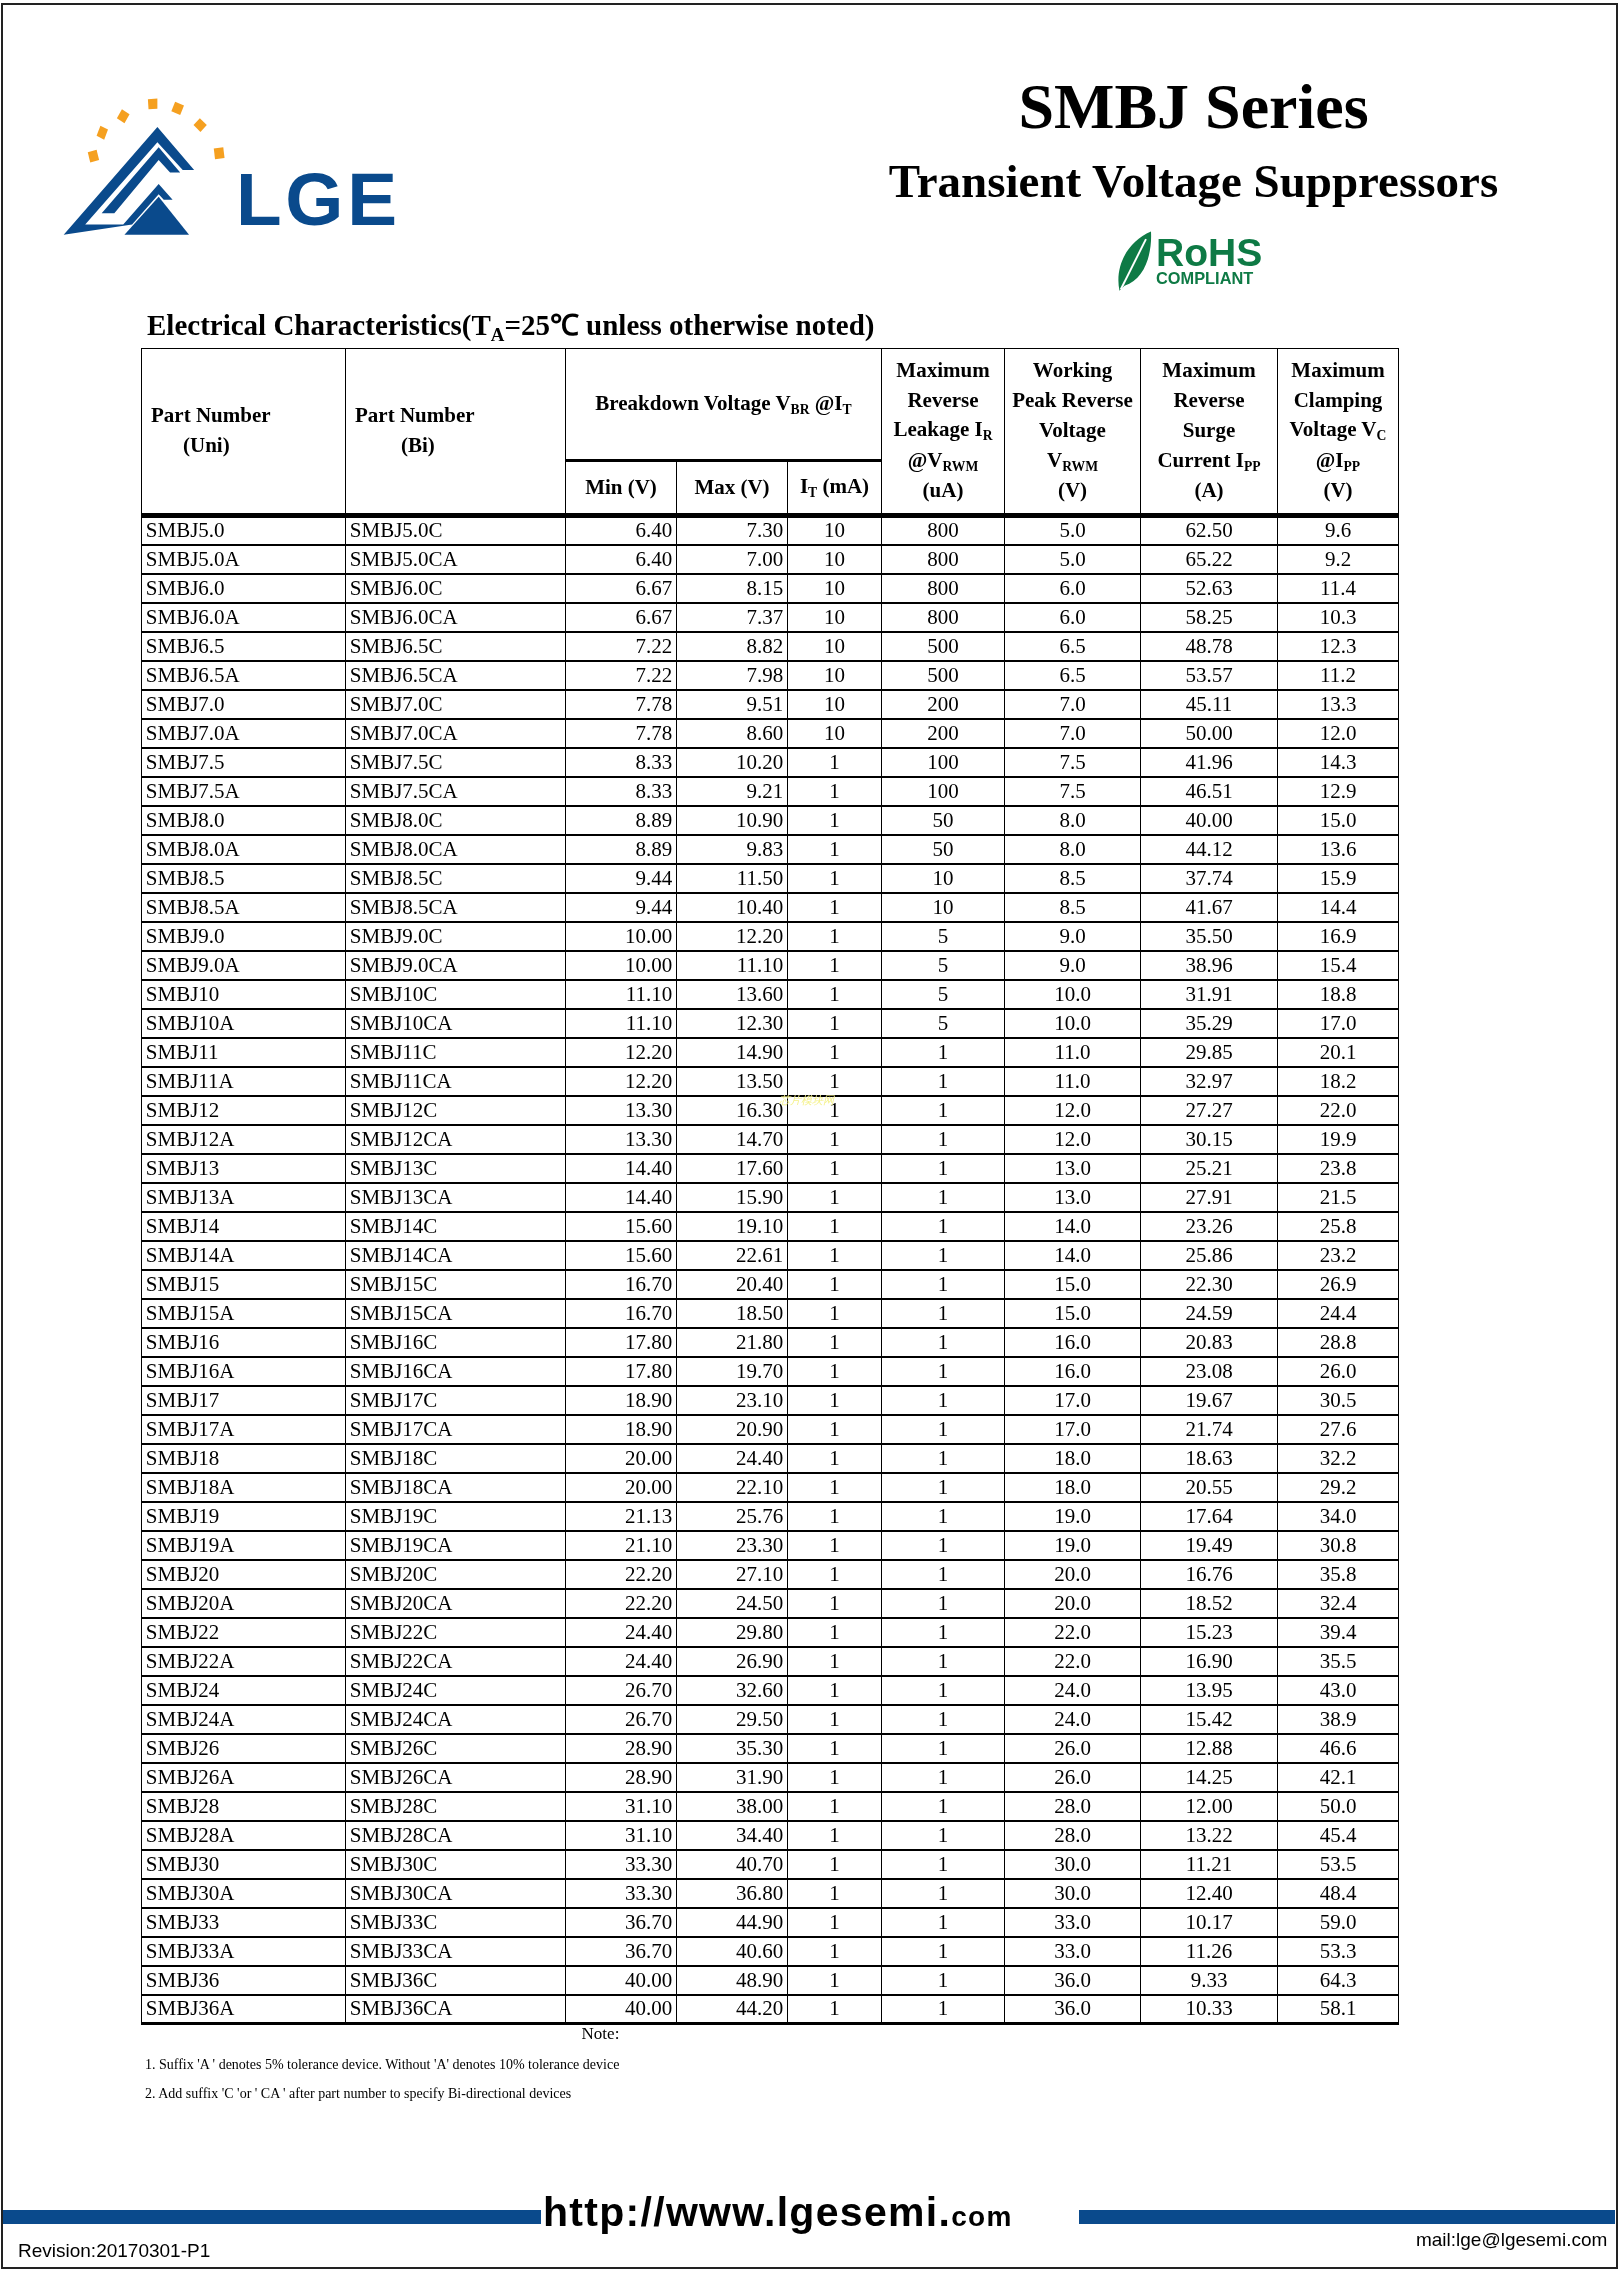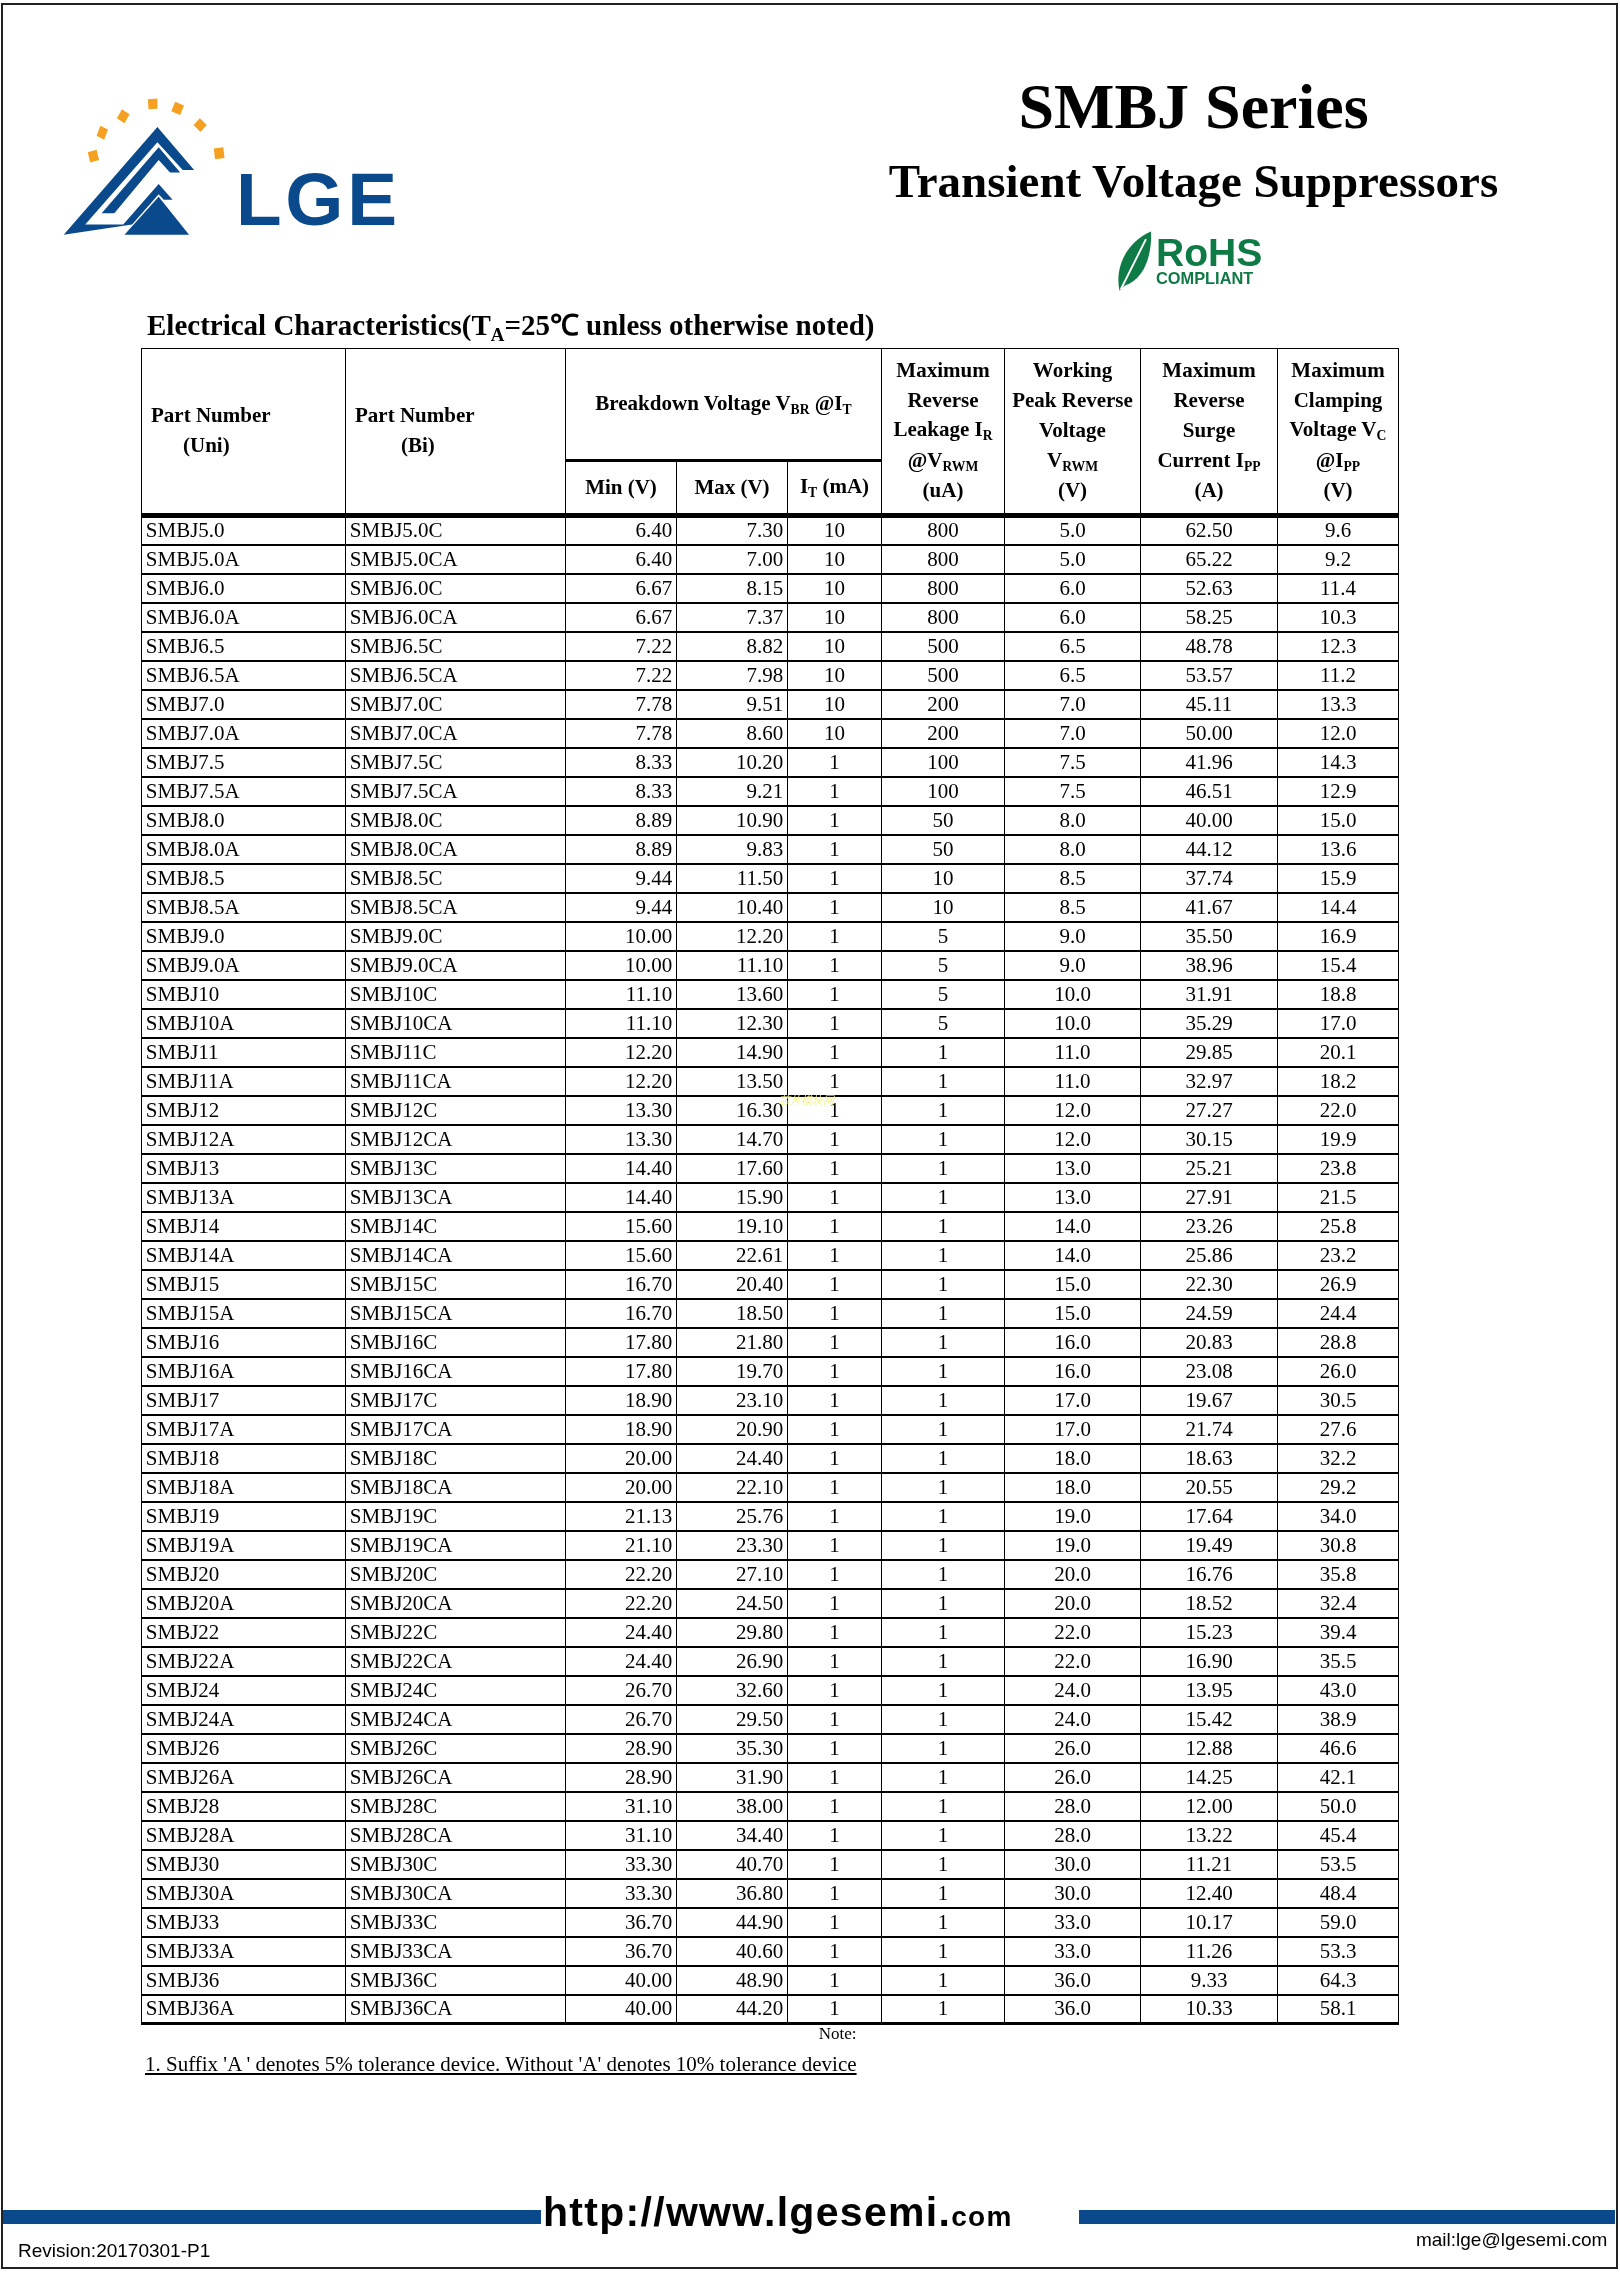--- a/index.html
+++ b/index.html
@@ -21,21 +21,21 @@
   table.spec thead tr.h2 th { border-top: 3.8px solid #000; }
   table.spec tbody tr { height: 29px; }
   table.spec tbody tr td { border-top: 2.5px solid #000; }
   table.spec tbody tr:first-child td { border-top: 5.1px solid #000; }
   table.spec tbody tr:last-child td { border-bottom: 3.8px solid #000; }
   td.l { text-align: left; padding-left: 2.5px; }
   td.r { text-align: right; padding-right: 10.2px; }
   td.c { text-align: center; }
   .notes { position: absolute; left: 145px; top: 2024px; }
   .note-head { font-size: 17px; font-weight: normal; margin-bottom: 6.3px; text-align: right; }
-  .note-line { font-size: 21px; line-height: 29px; text-decoration: underline; }
+  .note-line { font-size: 14px; line-height: 29px; }
   .footer-bar { position: absolute; top: 2210px; height: 14px; background: #0a4a8c; }
   .footer-bar.left { left: 2.5px; width: 538px; }
   .footer-bar.right { left: 1079px; width: 536px; }
   .footer-url { position: absolute; left: 543px; top: 2189px; width: 533px; text-align: left; font-family: "Liberation Sans", sans-serif; font-weight: bold; font-size: 41px; letter-spacing: 1.3px; white-space: nowrap; }
   .footer-url .small { font-size: 28px; }
   .revision { position: absolute; left: 18px; top: 2240px; font-family: "Liberation Sans", sans-serif; font-size: 19px; }
   .mail { position: absolute; right: 12.7px; top: 2229px; font-family: "Liberation Sans", sans-serif; font-size: 19px; }
   .watermark { position: absolute; left: 779px; top: 1093px; font-family: "DejaVu Sans", sans-serif; font-size: 11px; color: #f5f28a; font-style: italic; }
 </style>
 </head>
@@ -675,20 +675,21 @@
         <td class="c">36.0</td>
         <td class="c">10.33</td>
         <td class="c">58.1</td>
       </tr>
     </tbody>
 </table>
 
 <div class="notes">
   <div class="note-head">Note:</div>
   <div class="note-line">1. Suffix 'A ' denotes 5% tolerance device. Without 'A' denotes 10% tolerance device</div>
+  <div class="note-line">2. Add suffix 'C 'or ' CA ' after part number to specify Bi-directional devices</div>
 </div>
 
 <div class="watermark">芯片模块网</div>
 
 <div class="footer-bar left"></div>
 <div class="footer-url"><span>http://www.lgesemi.</span><span class="small">com</span></div>
 <div class="footer-bar right"></div>
 <div class="revision">Revision:20170301-P1</div>
 <div class="mail">mail:lge@lgesemi.com</div>
 

